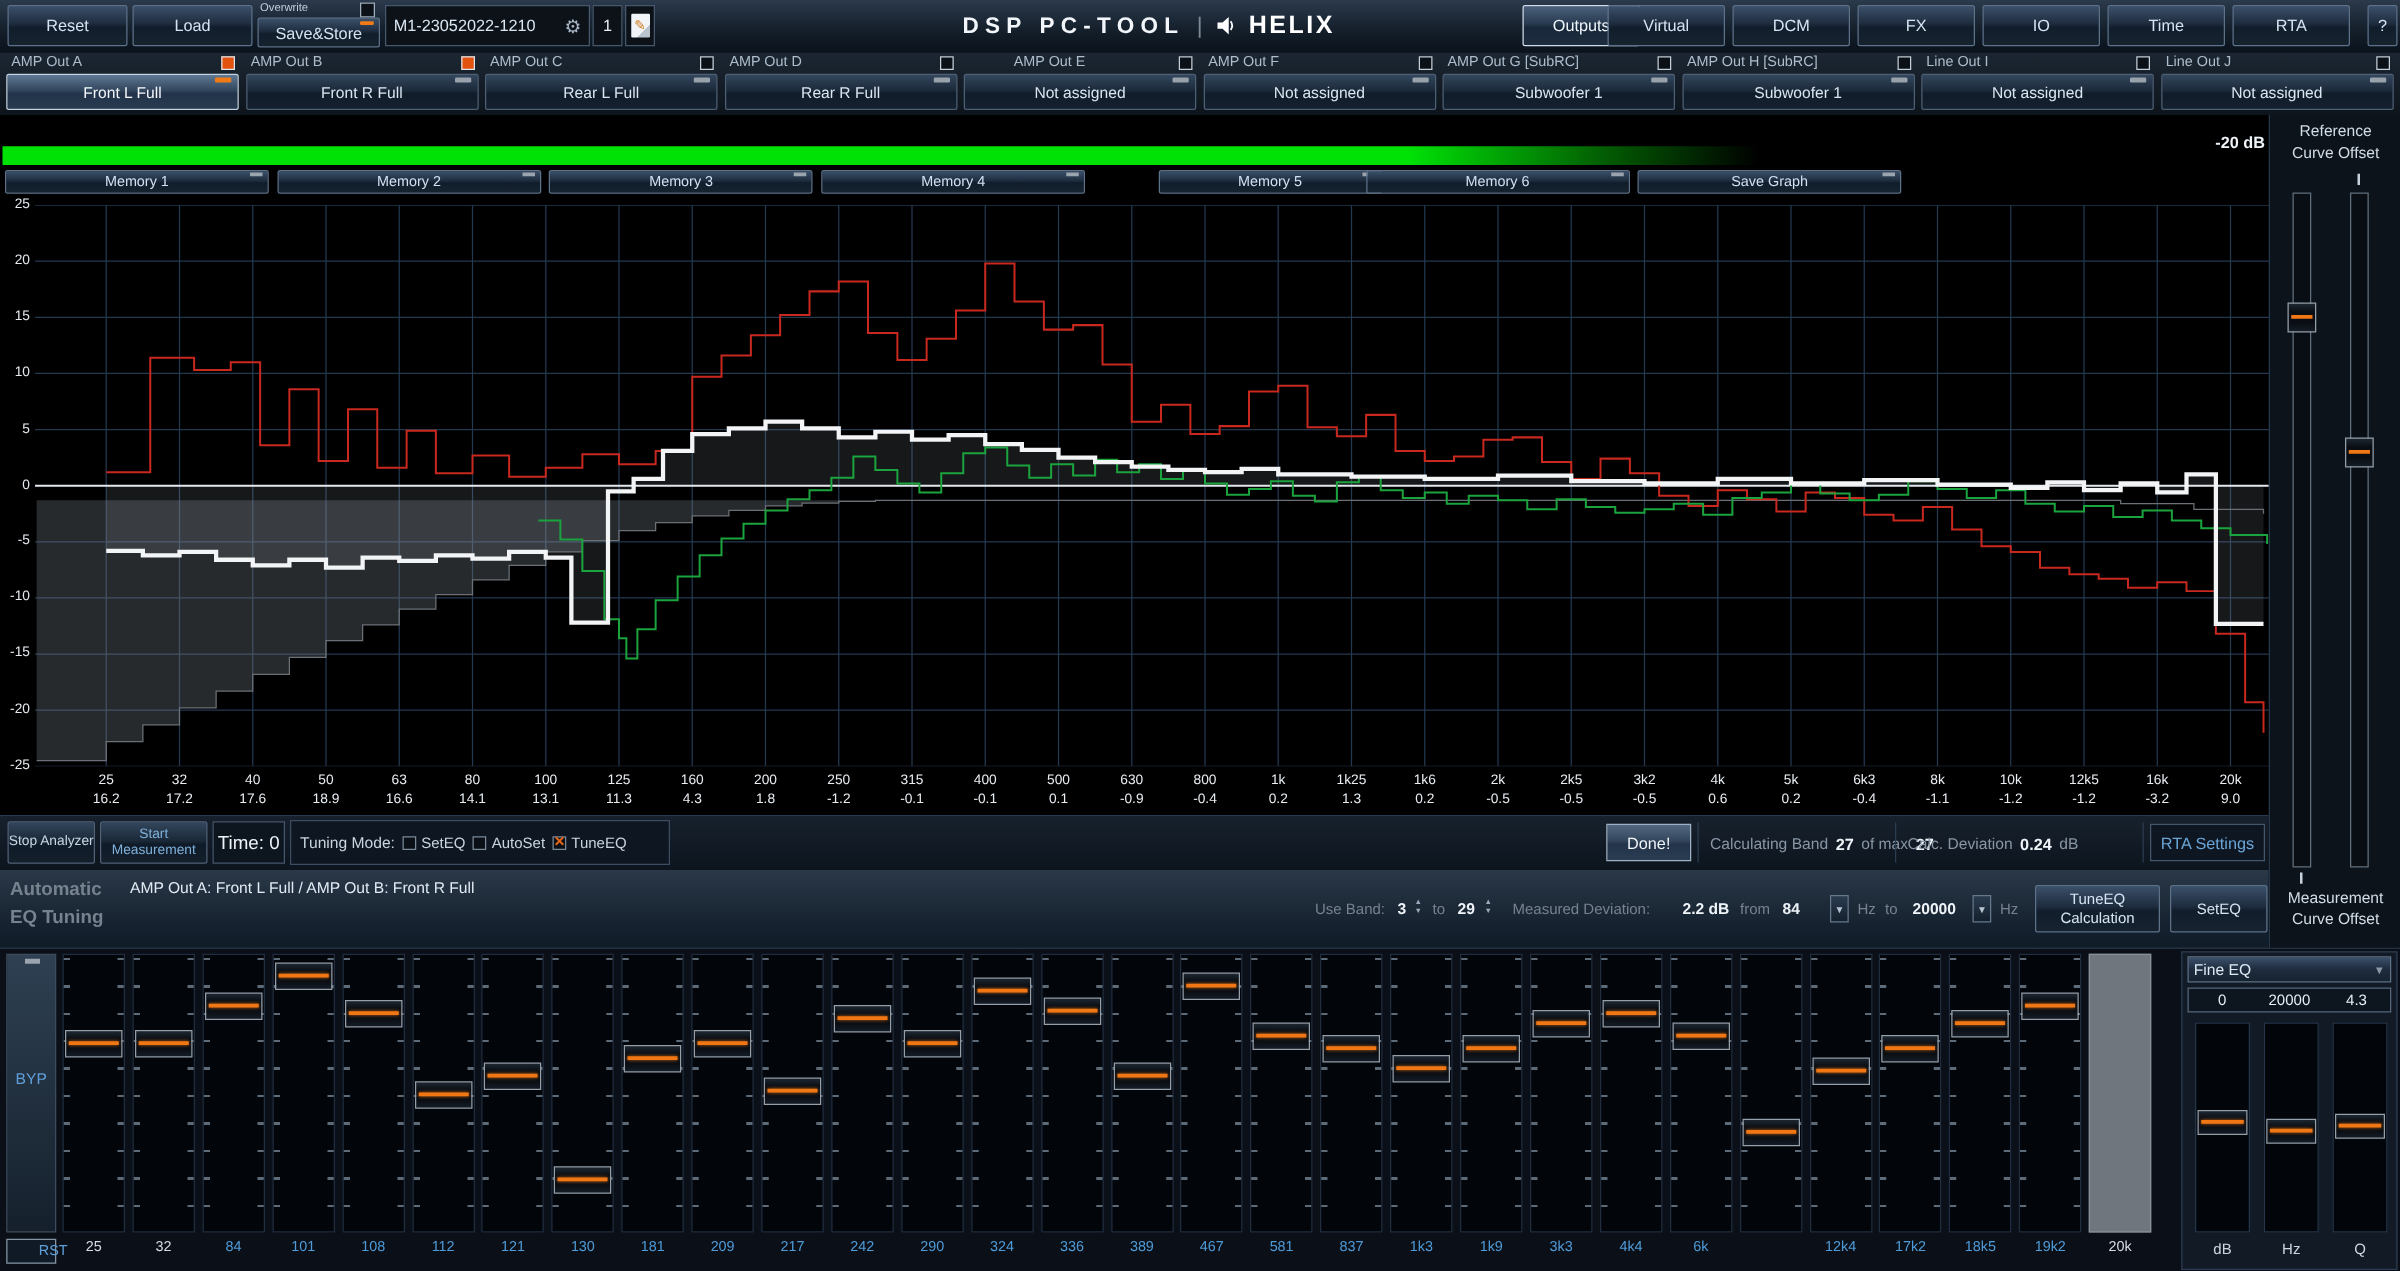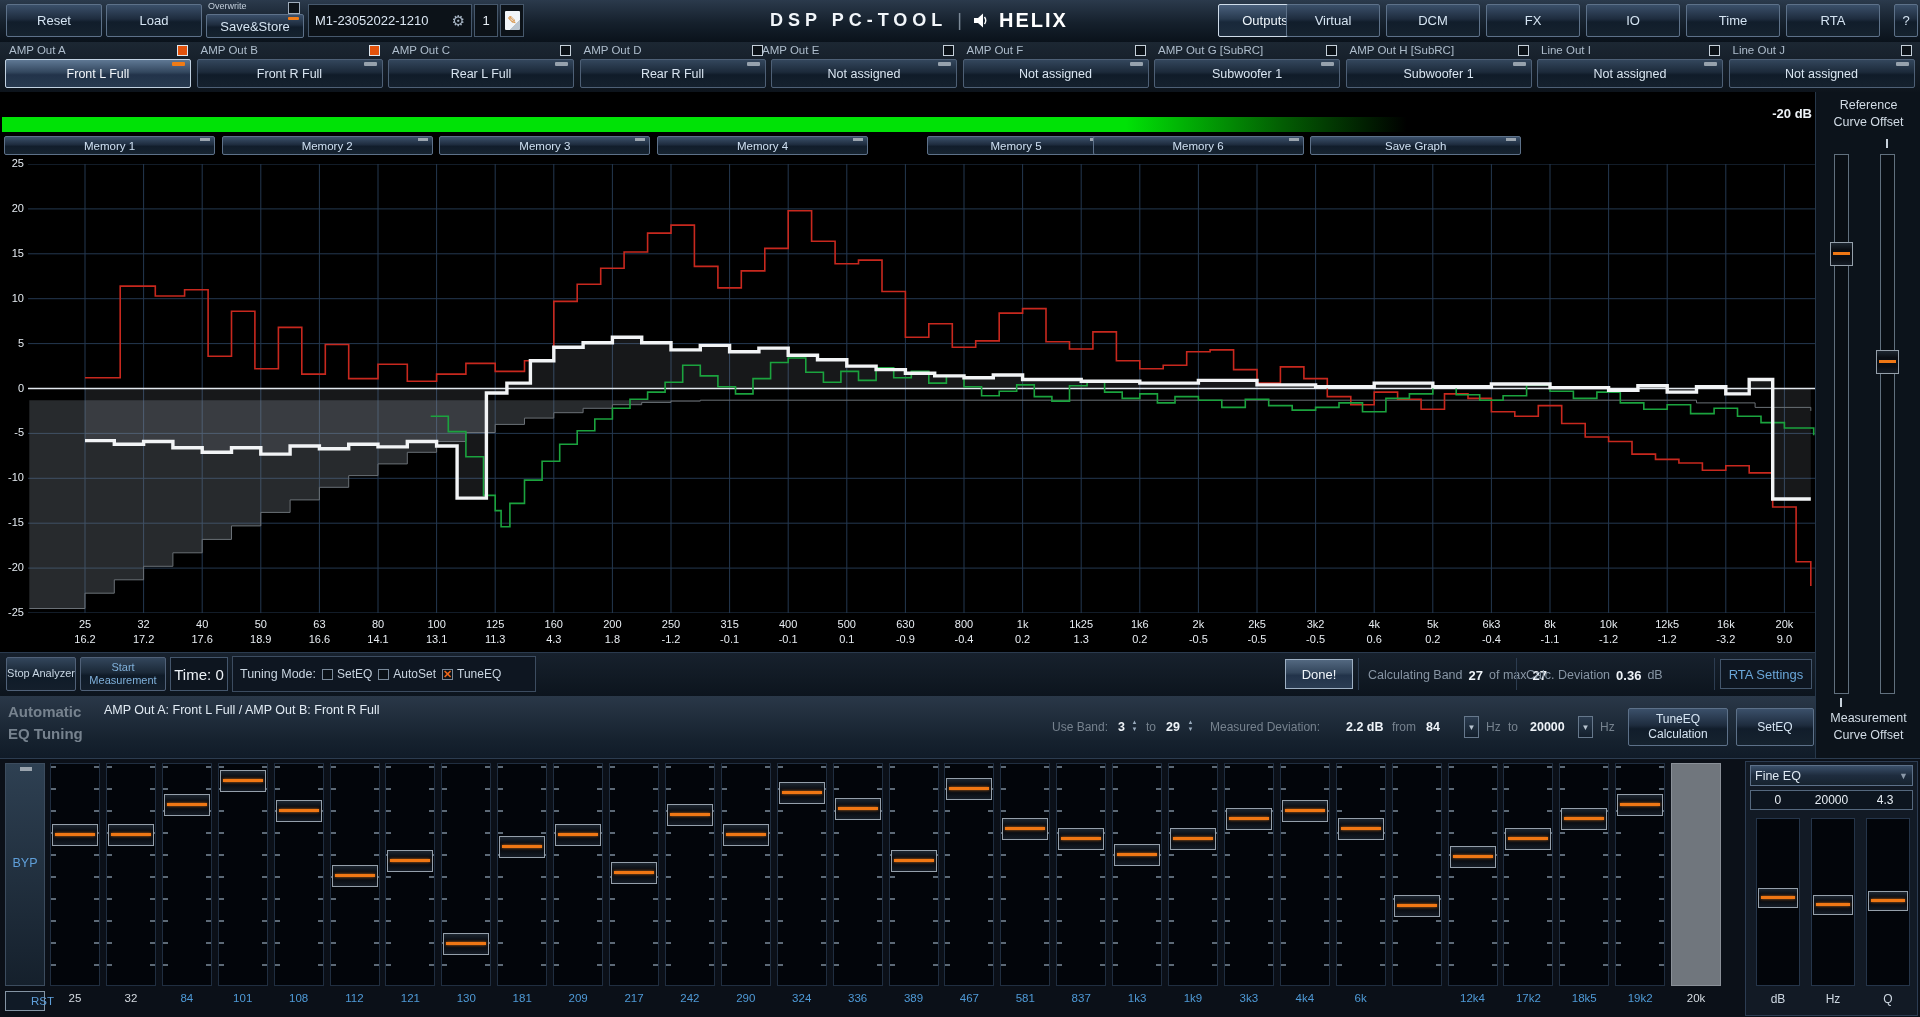--- a/index.html
+++ b/index.html
@@ -182,21 +182,21 @@
       <div class="chbox sel" style="left: 5px; top: 17px; width: 186px;">Front L Full<div class="dash orange"></div></div>
       <div class="chlabel" style="left: 200.5px;">AMP Out B</div>
       <div class="cb on" style="left: 368.5px; top: 3px;"></div>
       <div class="chbox" style="left: 196.5px; top: 17px; width: 186px;">Front R Full<div class="dash"></div></div>
       <div class="chlabel" style="left: 392px;">AMP Out C</div>
       <div class="cb" style="left: 560px; top: 3px;"></div>
       <div class="chbox" style="left: 388px; top: 17px; width: 186px;">Rear L Full<div class="dash"></div></div>
       <div class="chlabel" style="left: 583.5px;">AMP Out D</div>
       <div class="cb" style="left: 751.5px; top: 3px;"></div>
       <div class="chbox" style="left: 579.5px; top: 17px; width: 186px;">Rear R Full<div class="dash"></div></div>
-      <div class="chlabel" style="left: 762px;">AMP Out E</div>
+      <div class="chlabel" style="left: 811px;">AMP Out E</div>
       <div class="cb" style="left: 943px; top: 3px;"></div>
       <div class="chbox" style="left: 771px; top: 17px; width: 186px;">Not assigned<div class="dash"></div></div>
       <div class="chlabel" style="left: 966.5px;">AMP Out F</div>
       <div class="cb" style="left: 1134.5px; top: 3px;"></div>
       <div class="chbox" style="left: 962.5px; top: 17px; width: 186px;">Not assigned<div class="dash"></div></div>
       <div class="chlabel" style="left: 1158px;">AMP Out G [SubRC]</div>
       <div class="cb" style="left: 1326px; top: 3px;"></div>
       <div class="chbox" style="left: 1154px; top: 17px; width: 186px;">Subwoofer 1<div class="dash"></div></div>
       <div class="chlabel" style="left: 1349.5px;">AMP Out H [SubRC]</div>
       <div class="cb" style="left: 1517.5px; top: 3px;"></div>
@@ -372,21 +372,21 @@
     <div class="vsep" style="left:1358px;"></div>
     <div class="rtxt" style="left:1368px;">
       <span>Calculating Band</span>
         <b>27</b>
       <span>of max</span>
         <b>27</b>
     </div>
     <div class="vsep" style="left:1516px;"></div>
     <div class="rtxt" style="left:1526px;">
       <span>Calc. Deviation</span>
-        <b>0.36</b>
+        <b>0.24</b>
         <span>dB</span>
     </div>
     <div class="vsep" style="left:1714px;"></div>
     <div class="rtaset">RTA Settings</div>
   </div>
 
   <div class="autoeq">
     <div class="aqtitle">
       <div>Automatic</div>
         <div>EQ Tuning</div>

